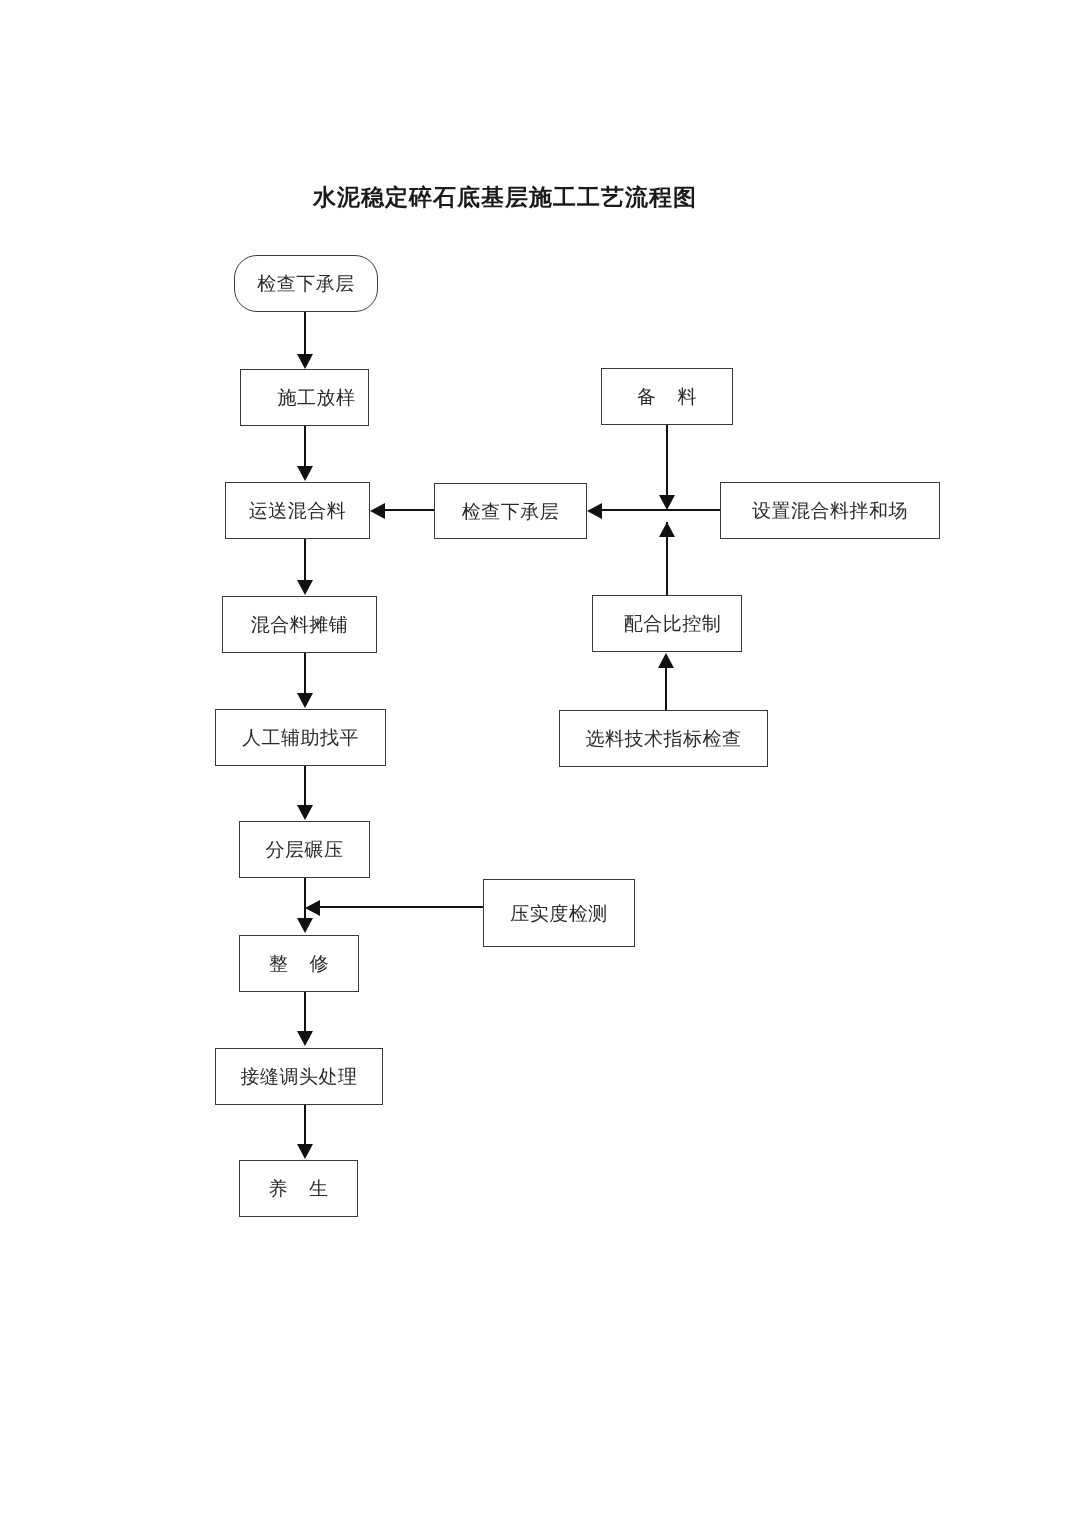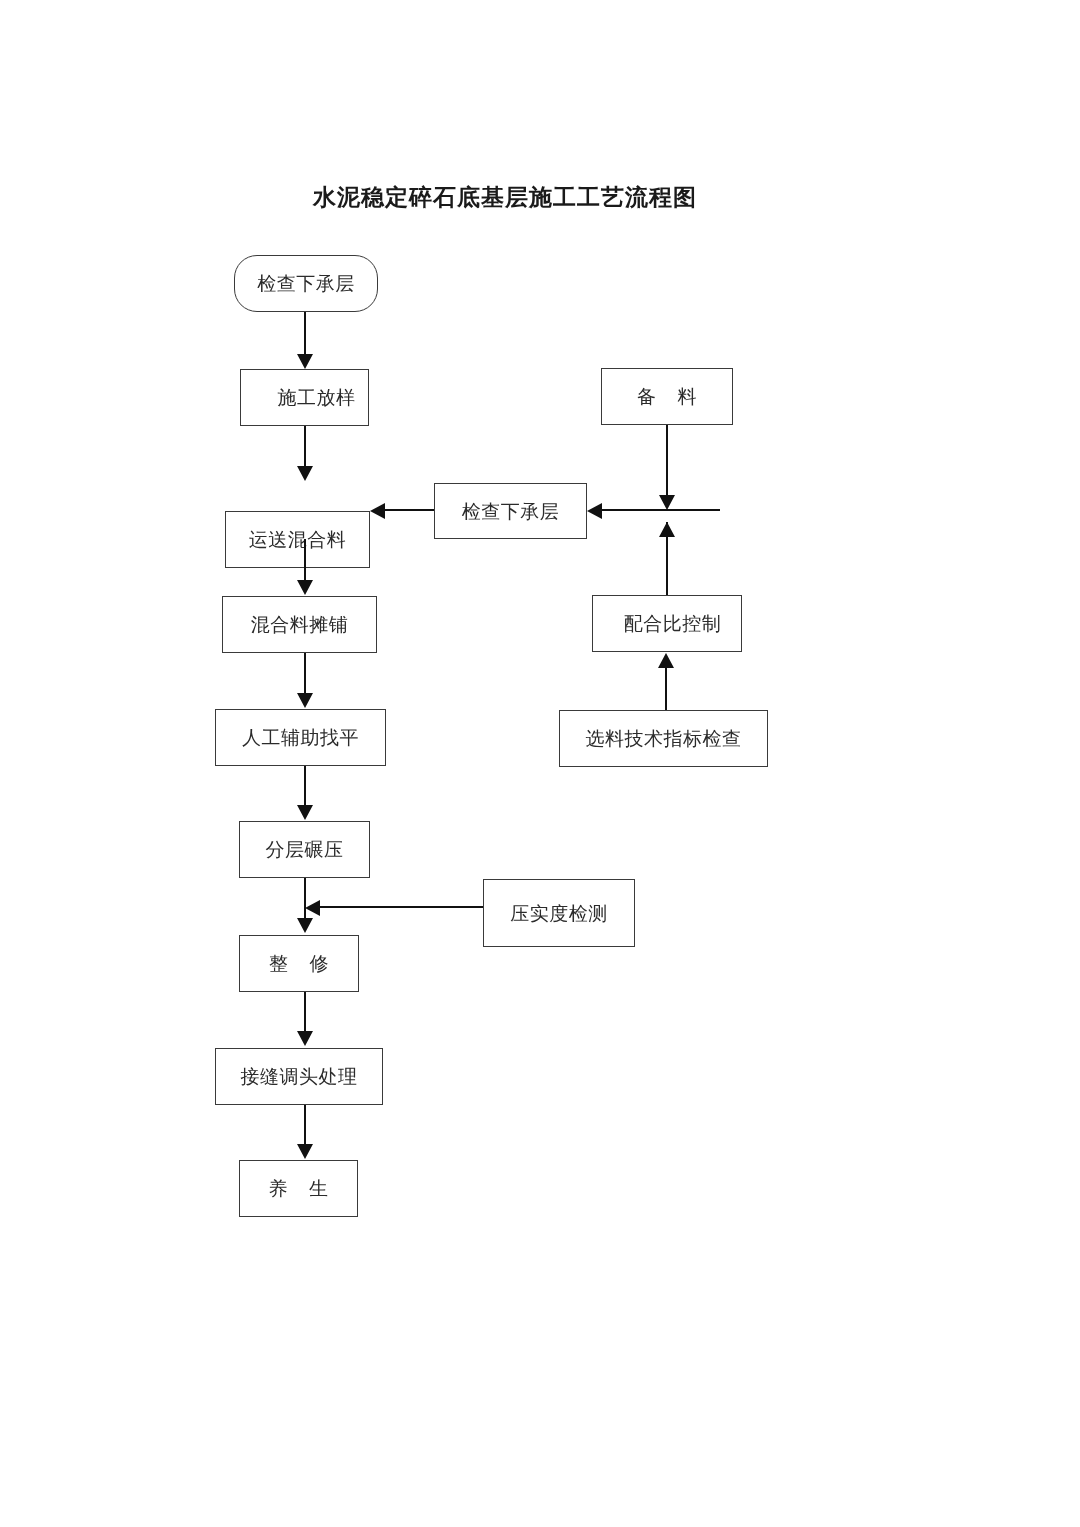--- a/index.html
+++ b/index.html
@@ -83,28 +83,31 @@
   </div>
 
   <div class="node" style="left:240px; top:369px; width:129px; height:57px;padding-left:24px;">
     <span>施工放样</span>
   </div>
 
   <div class="node" style="left:601px; top:368px; width:132px; height:57px;">
     <span>备    料</span>
   </div>
 
-  <div class="node" style="left:225px; top:482px; width:145px; height:57px;margin-top:29px;">
+  <div class="node" style="left:225px; top:482px; width:145px; height:57px;">
     <span>运送混合料</span>
   </div>
 
   <div class="node" style="left:434px; top:483px; width:153px; height:56px;">
     <span>检查下承层</span>
   </div>
 
+  <div class="node" style="left:720px; top:482px; width:220px; height:57px;">
+    <span>设置混合料拌和场</span>
+  </div>
 
   <div class="node" style="left:222px; top:596px; width:155px; height:57px;">
     <span>混合料摊铺</span>
   </div>
 
   <div class="node" style="left:592px; top:595px; width:150px; height:57px;padding-left:11px;">
     <span>配合比控制</span>
   </div>
 
   <div class="node" style="left:215px; top:709px; width:171px; height:57px;">

